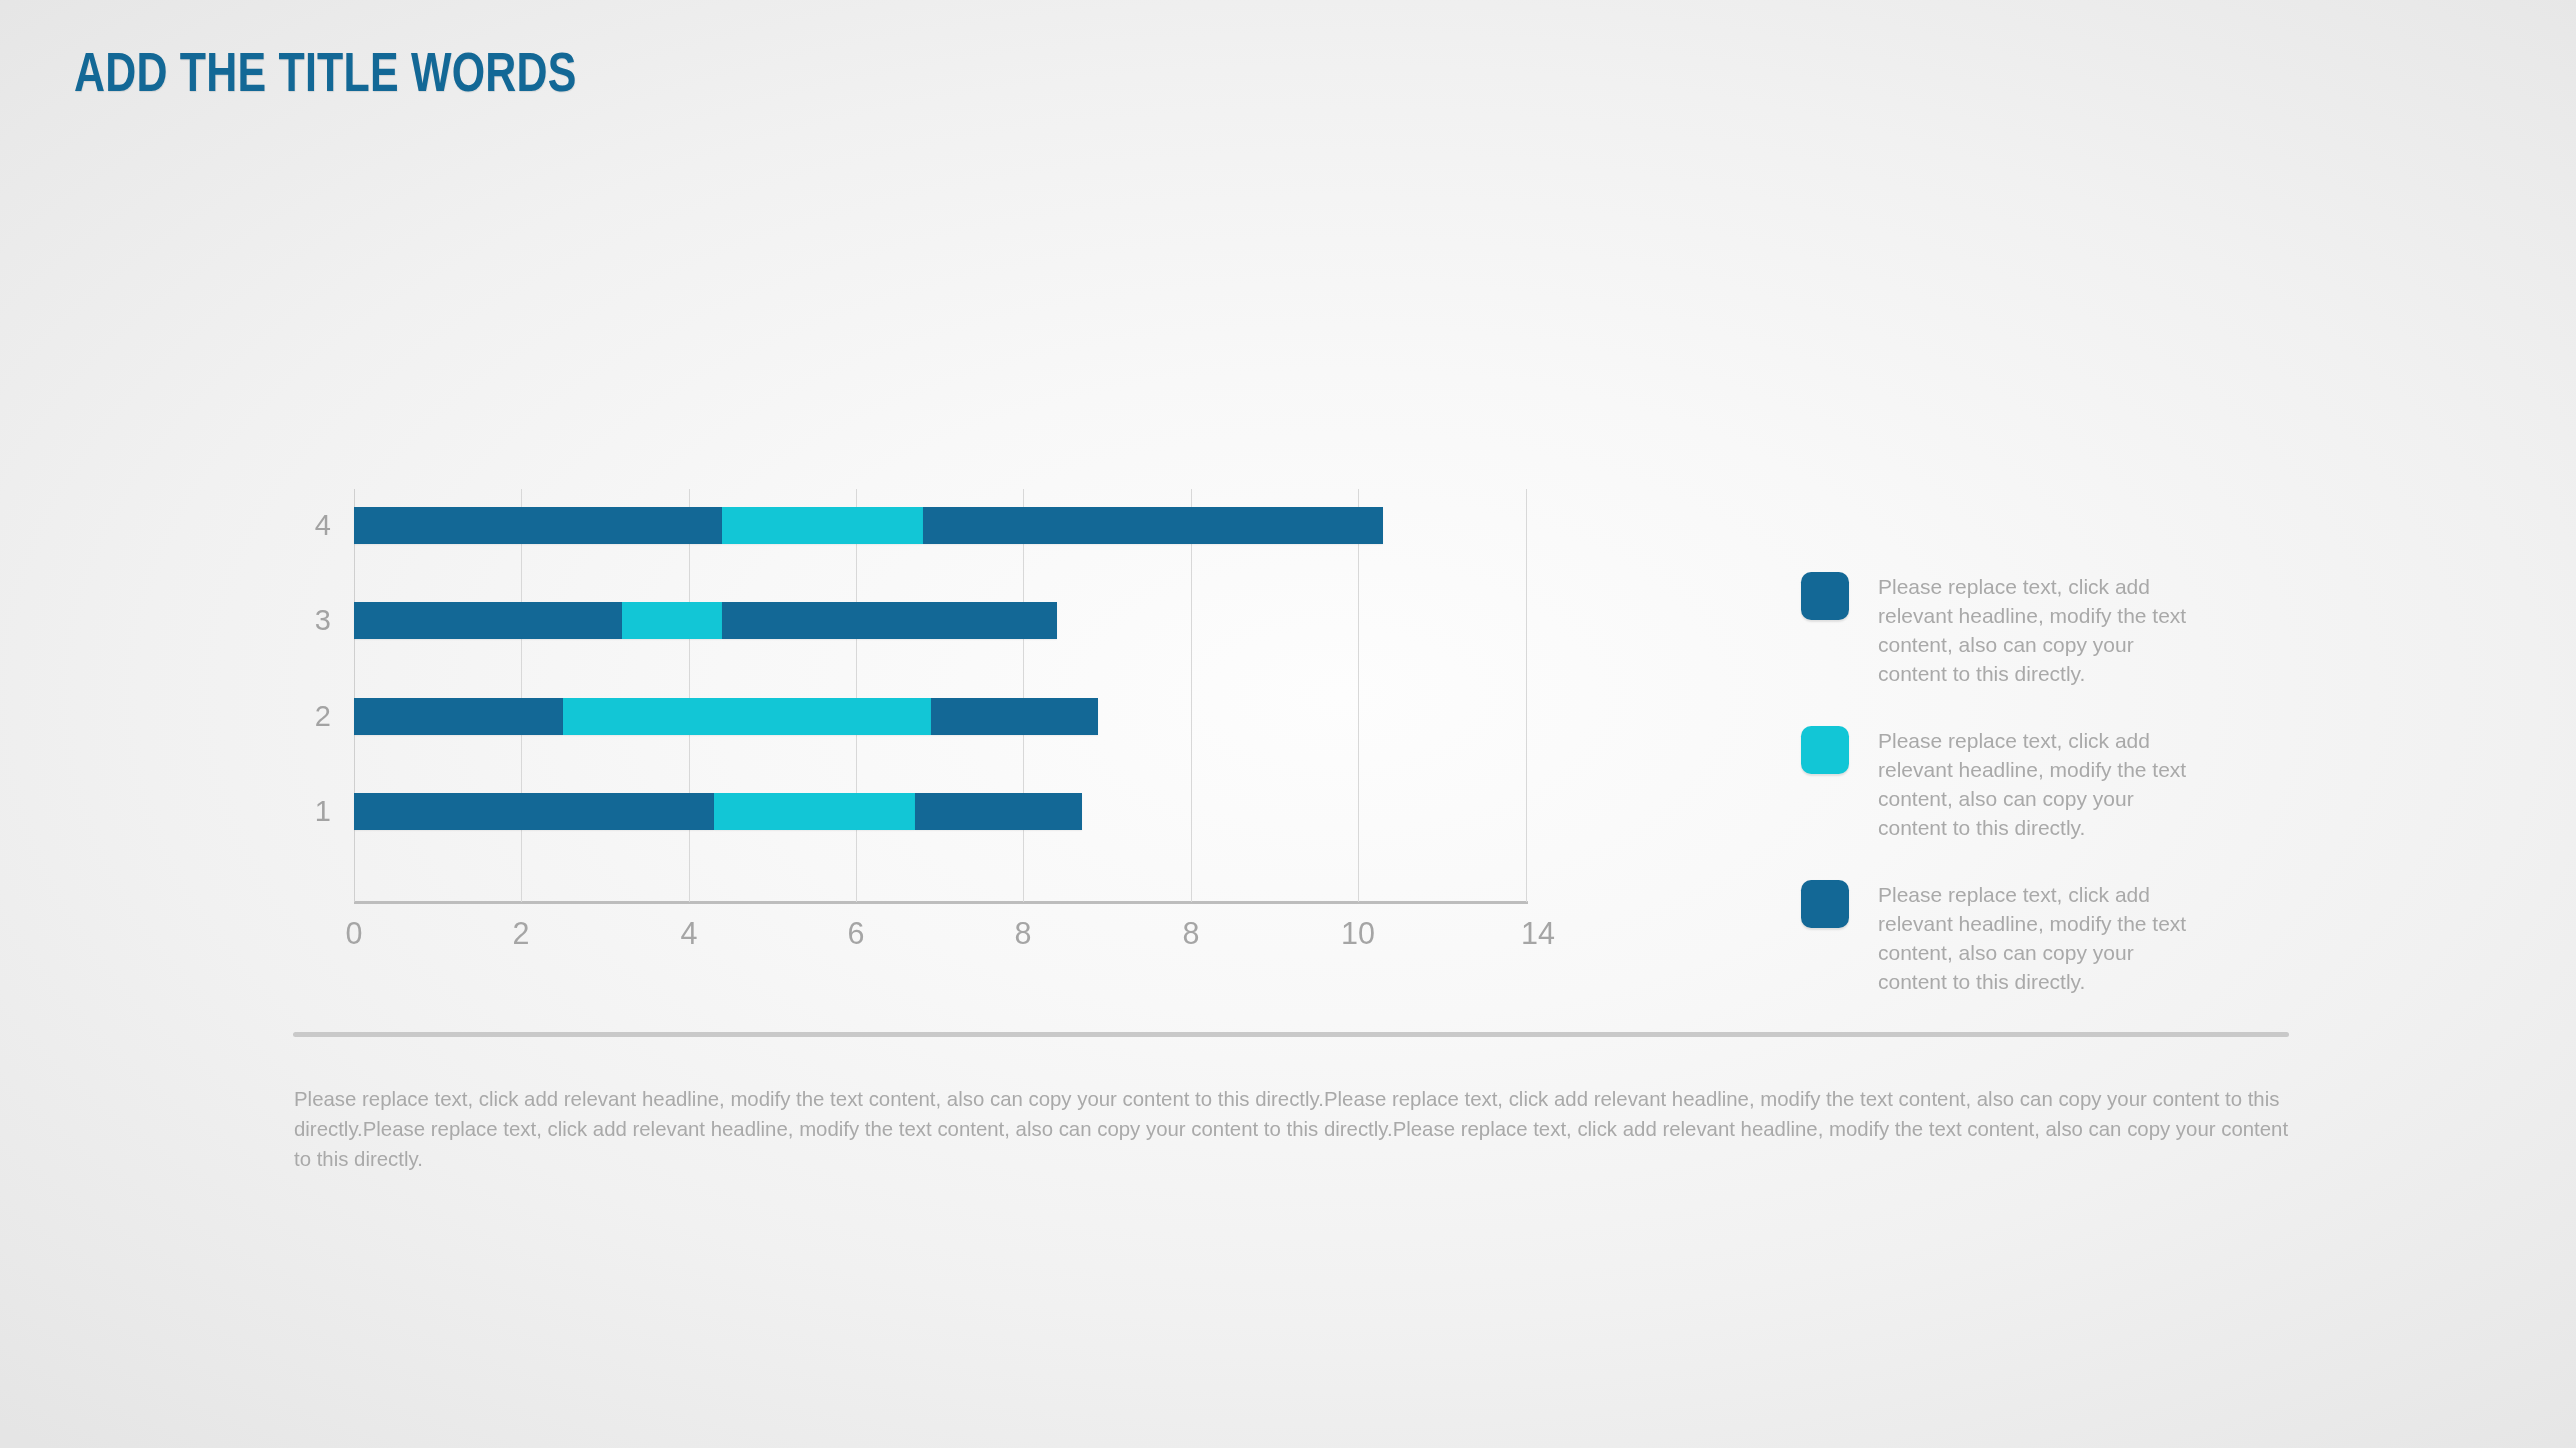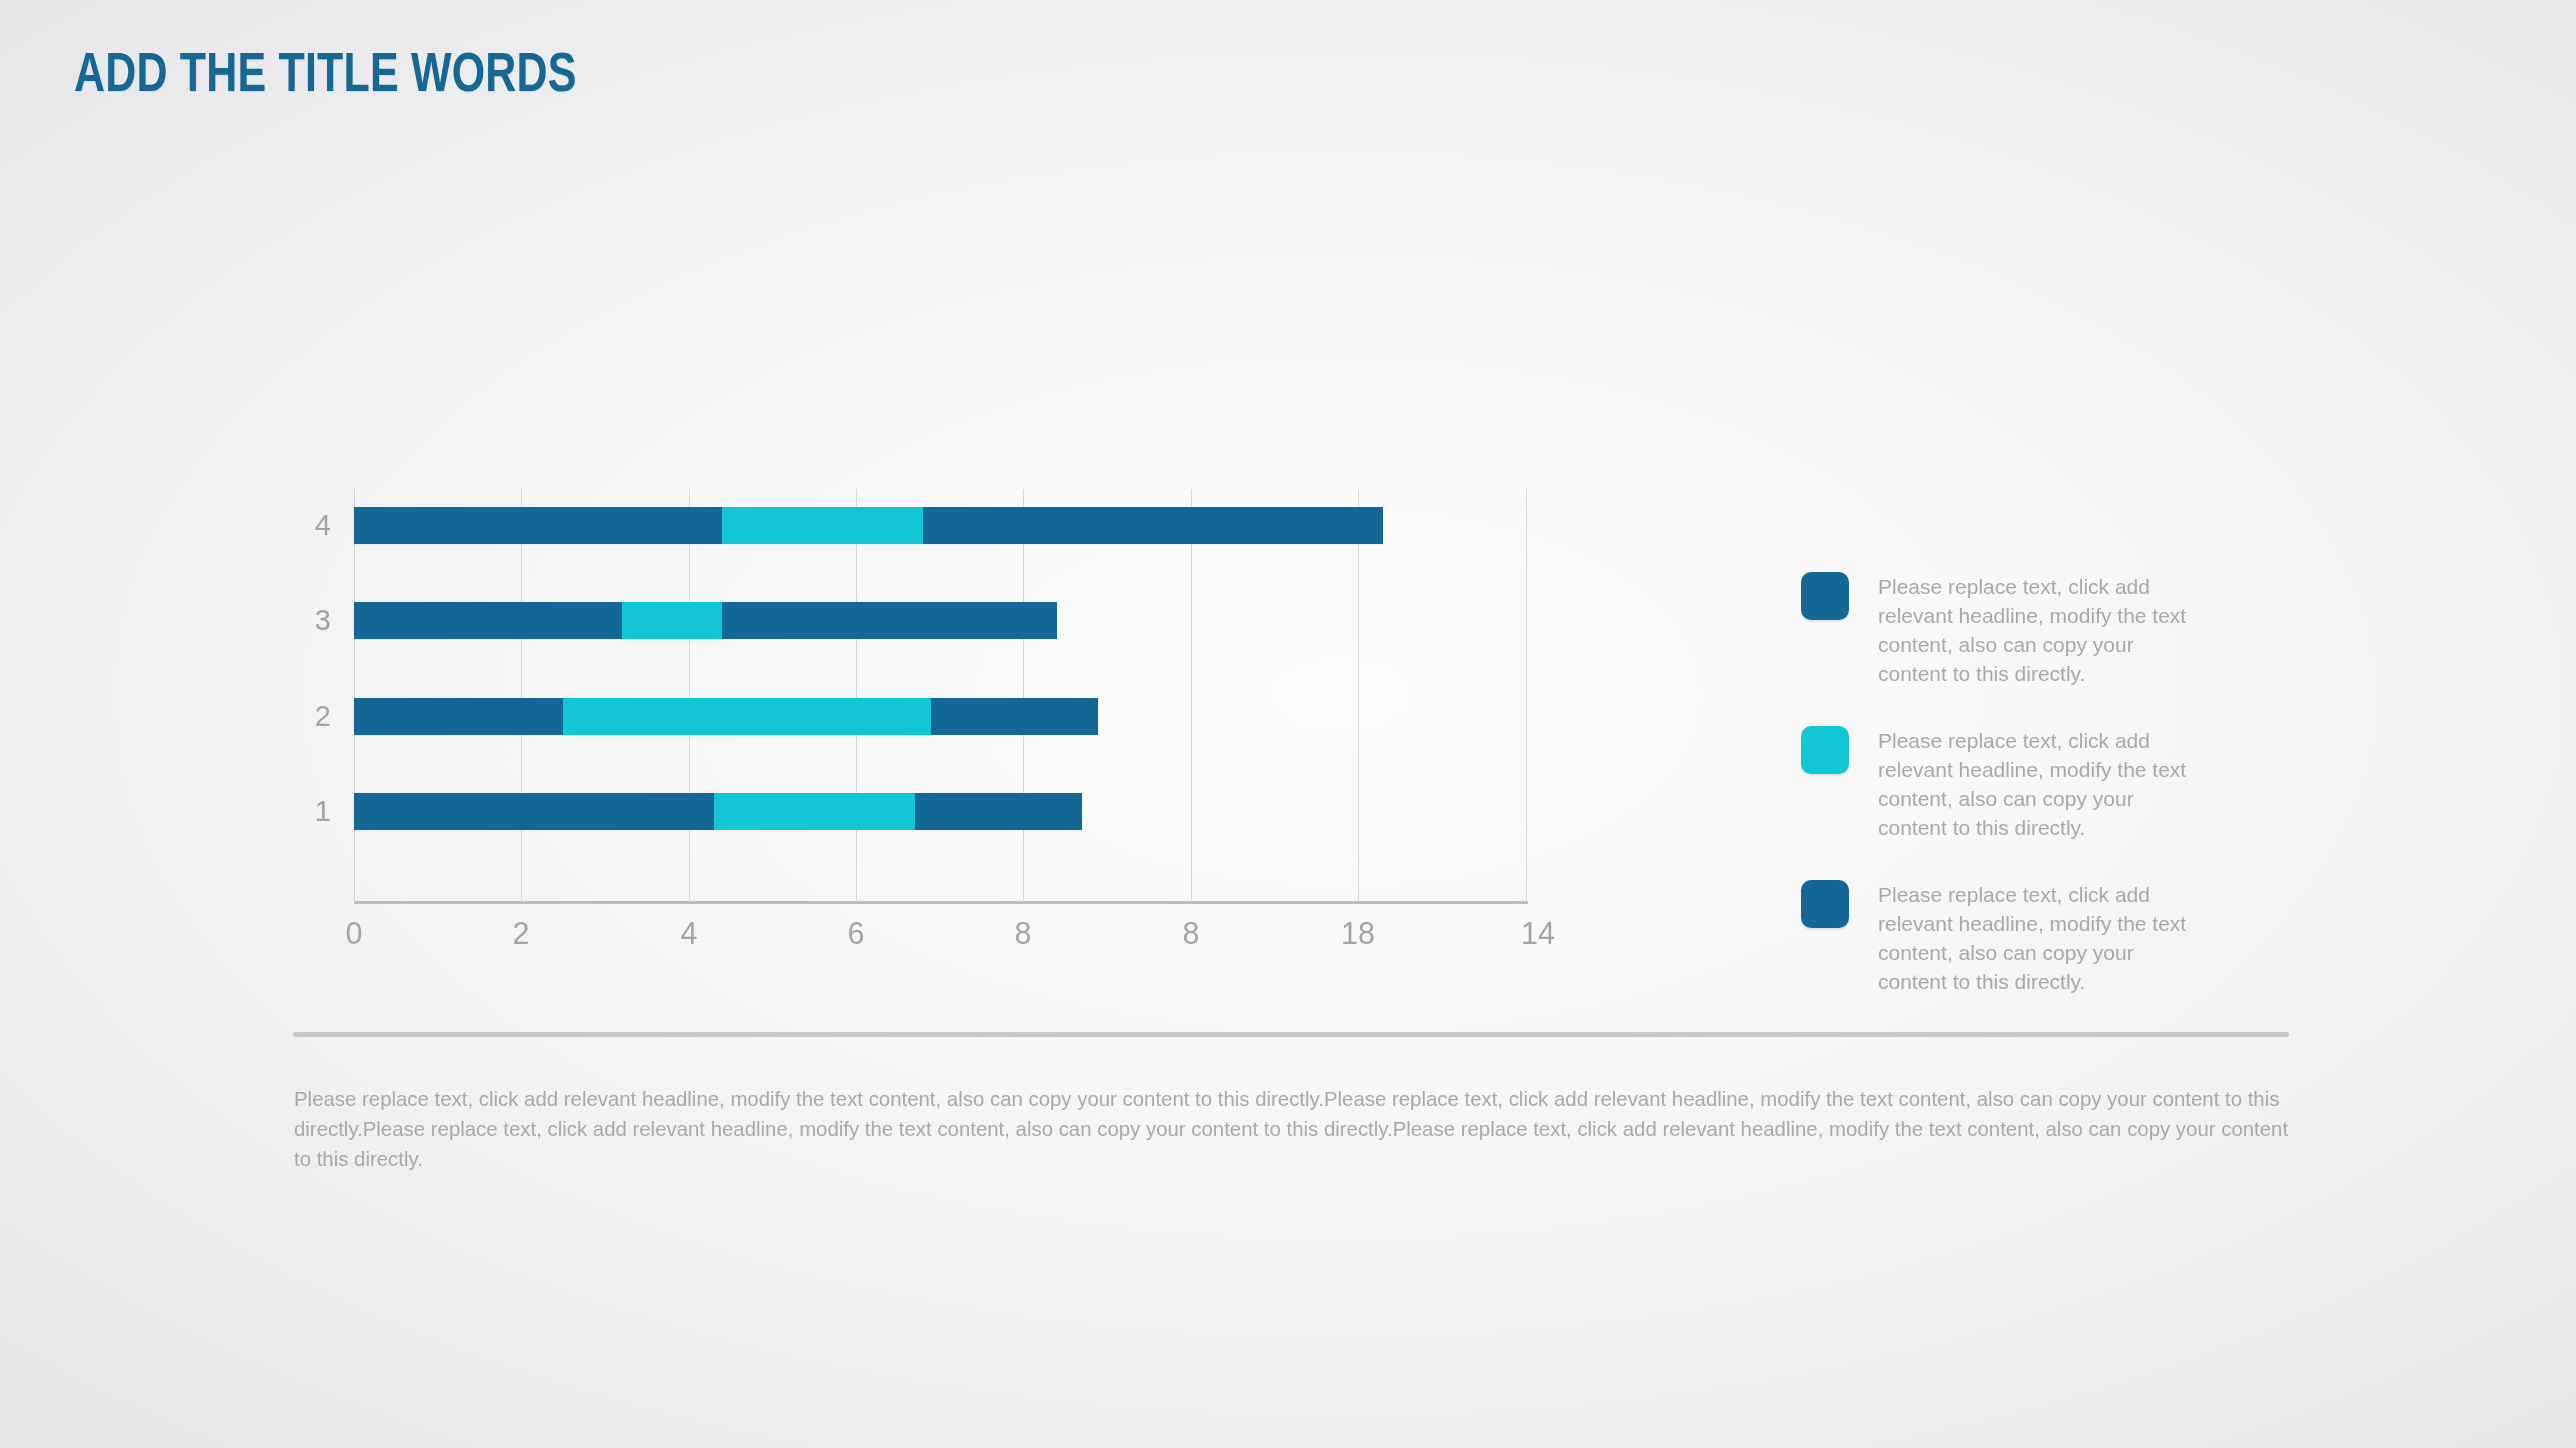--- a/index.html
+++ b/index.html
@@ -197,21 +197,21 @@
         <div class="seg" style="width: 167px; background: rgb(19, 104, 150);"></div>
       </div>
     </div>
   <div class="xticks" id="xticks">
       <div class="xtick" style="left: 0px;">0</div>
       <div class="xtick" style="left: 167px;">2</div>
       <div class="xtick" style="left: 335px;">4</div>
       <div class="xtick" style="left: 502px;">6</div>
       <div class="xtick" style="left: 669px;">8</div>
       <div class="xtick" style="left: 837px;">8</div>
-      <div class="xtick" style="left: 1004px;">18</div>
+      <div class="xtick" style="left: 1004px;">10</div>
       <div class="xtick" style="left: 1172px; margin-left: 12px;">14</div>
     </div>
 </div>
 
 <div class="legend" id="legend">
     <div class="legend-item">
       <div class="legend-swatch" style="background: rgb(19, 104, 150);"></div>
       <div class="legend-text">Please replace text, click add relevant headline, modify the text content, also can copy your content to this directly.</div>
     </div>
     <div class="legend-item">

